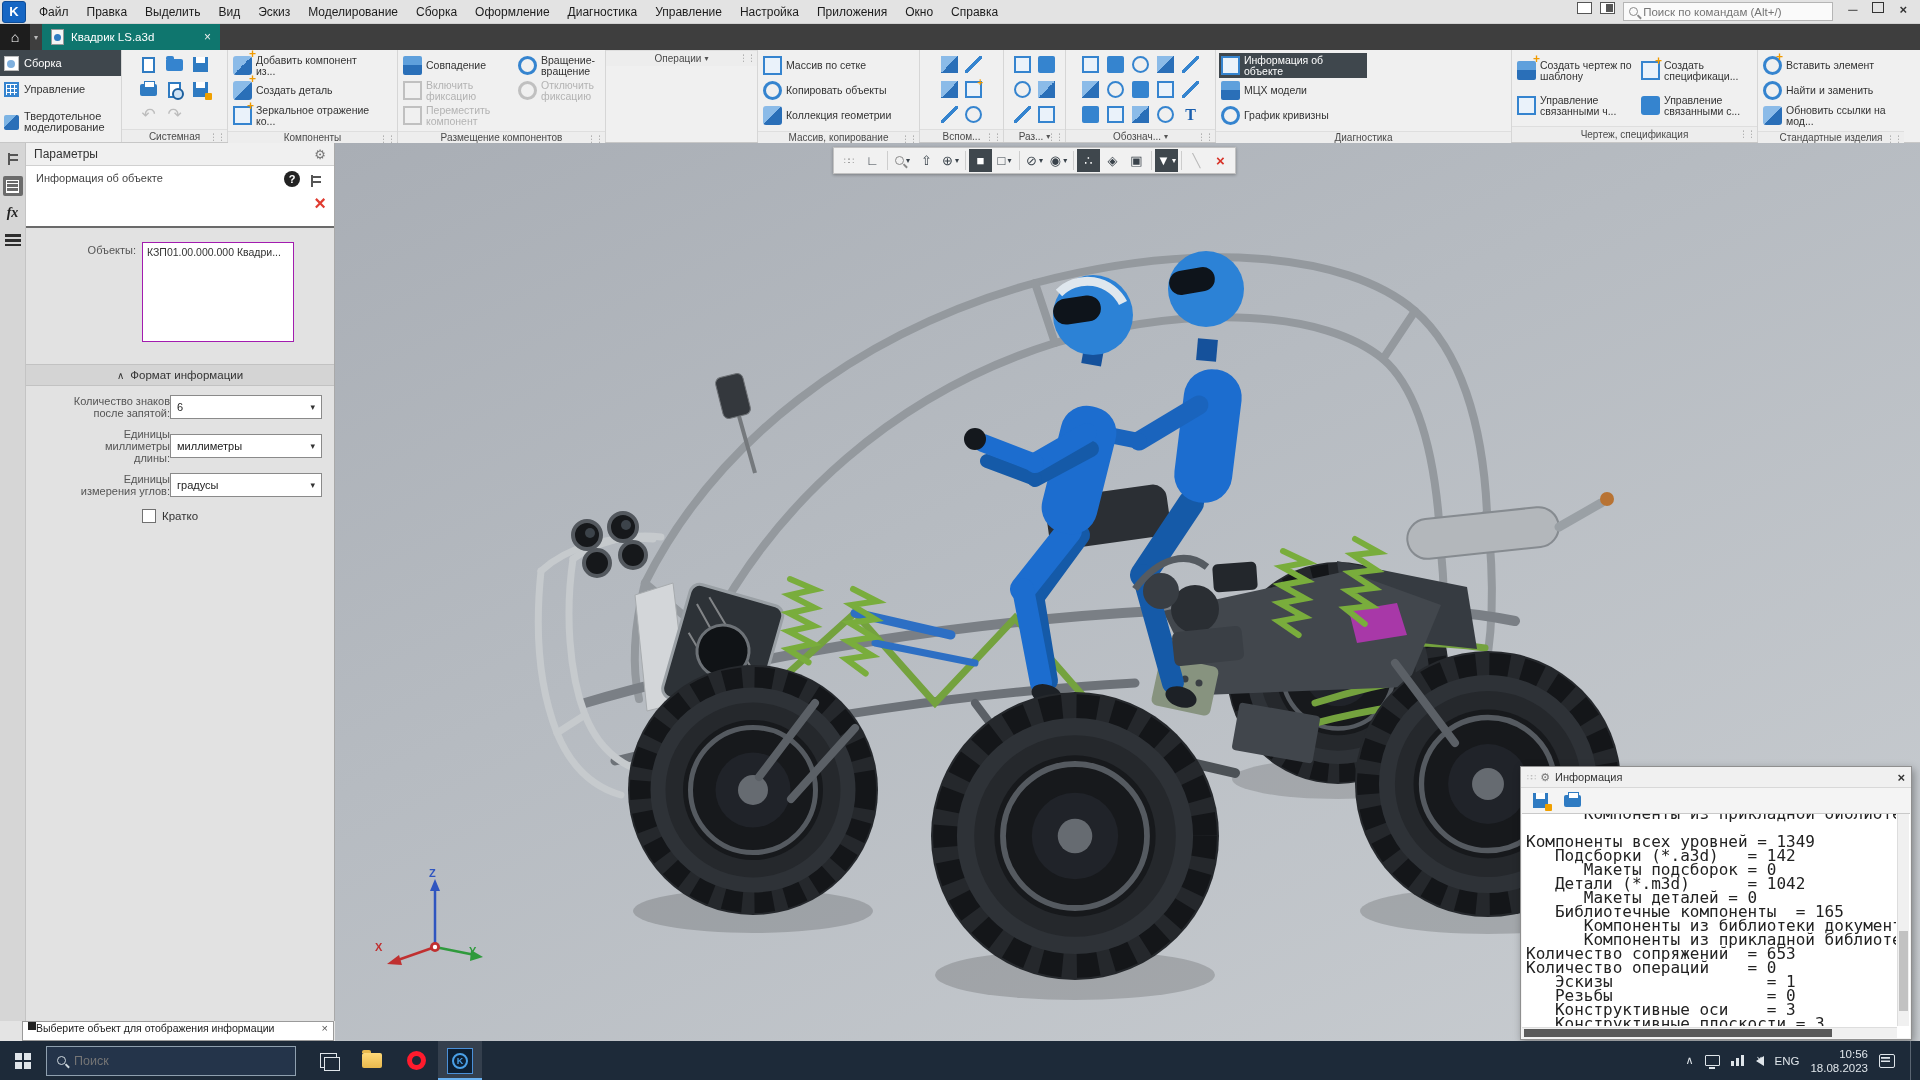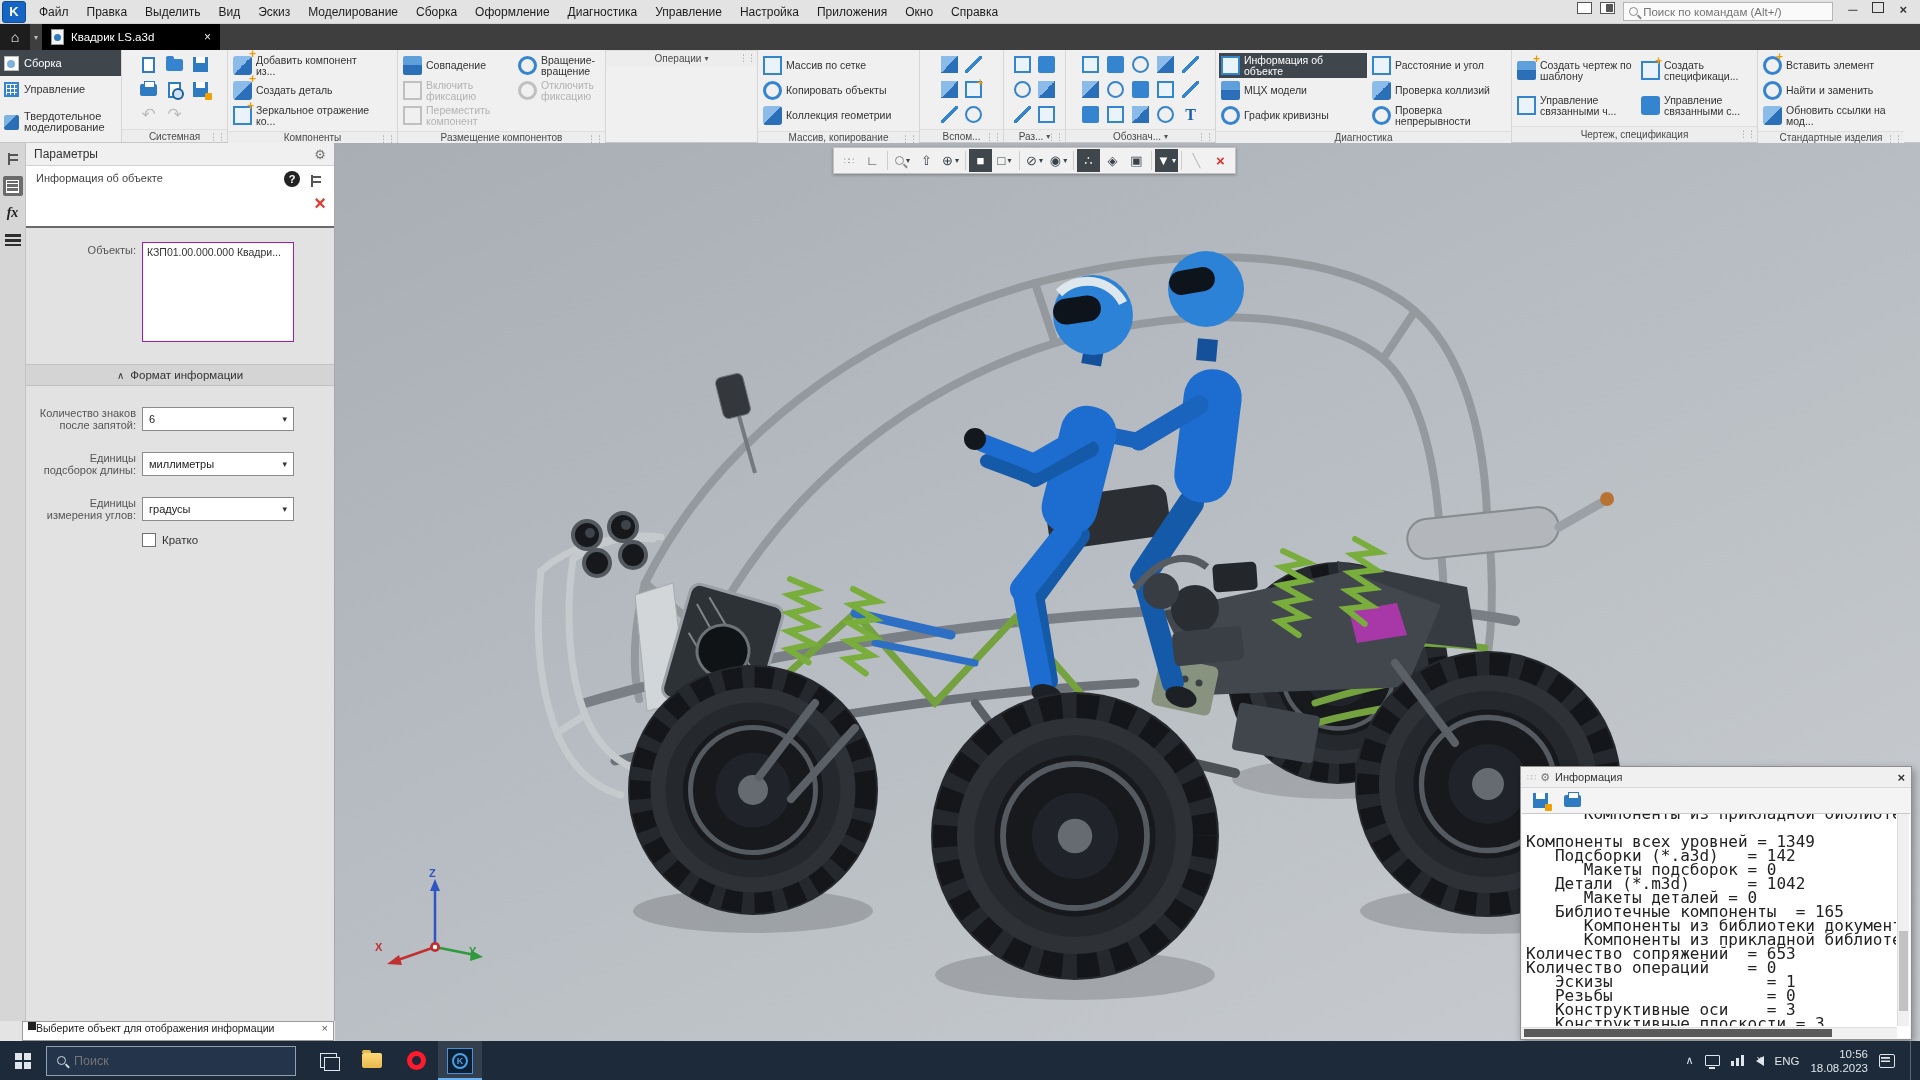--- a/index.html
+++ b/index.html
@@ -15,21 +15,21 @@
   .cmd-search { width:210px; height:19px; background:#fafafa; border:1px solid #b5b5b5; display:flex; align-items:center; padding:0 5px; gap:5px; }
   .cmd-search input { border:none; outline:none; background:transparent; font-size:11.5px; color:#555; width:100%; font-family:"Liberation Sans",sans-serif; }
   .mag { width:9px; height:9px; border:1.5px solid #8a8a8a; border-radius:50%; position:relative; flex:none; }
   .mag::after { content:""; position:absolute; width:5px; height:1.5px; background:#8a8a8a; transform:rotate(45deg); left:7px; top:8px; }
   .wbtn { font-size:13px; color:#333; padding:0 7px; }
 
   
   .tabbar { position:absolute; left:0; top:24px; width:1920px; height:26px; background:#3e3e3e; display:flex; align-items:flex-end; }
   .home-btn { width:30px; height:26px; background:#1d1d1d; color:#fff; display:flex; align-items:center; justify-content:center; font-size:14px; }
   .home-caret { color:#bbb; font-size:8px; padding:0 4px; align-self:center; }
-  .doc-tab { height:26px; min-width:178px; background:#000000; color:#fff; display:flex; align-items:center; gap:7px; padding:0 9px; font-size:11.5px; }
+  .doc-tab { height:26px; min-width:178px; background:#0f766e; color:#fff; display:flex; align-items:center; gap:7px; padding:0 9px; font-size:11.5px; }
   .doc-ic { width:13px; height:16px; background:#f5f5f5; border:1px solid #999; position:relative; flex:none; }
   .doc-ic::after { content:""; position:absolute; left:2px; top:4px; width:7px; height:7px; border-radius:50%; background:#2f7bc2; }
   .tab-close { margin-left:auto; color:#eee; font-size:12px; padding-left:10px; }
 
   
   .ribbon { position:absolute; left:0; top:50px; width:1920px; height:93px; background:#f0f0f0; display:flex; border-bottom:1px solid #c7c7c7; }
   .rtabs { width:122px; flex:none; display:flex; flex-direction:column; background:#f0f0f0; border-right:1px solid #d6d6d6; }
   .rtab { height:26px; display:flex; align-items:center; gap:5px; font-size:11px; color:#333; padding:0 4px; line-height:11px; }
   .rtab.active { background:#3f474d; color:#fff; }
   .ti { width:15px; height:15px; flex:none; position:relative; }
@@ -97,21 +97,21 @@
   .sp-cmdcard { background:#fff; border-bottom:2px solid #6a6a6a; padding:6px 10px 4px; position:relative; height:62px; }
   .sp-cmdtitle { font-size:11px; color:#444; }
   .sp-help { position:absolute; right:34px; top:5px; width:16px; height:16px; background:#222; color:#fff; border-radius:50%; font-size:11px; font-weight:bold; display:flex; align-items:center; justify-content:center; }
   .sp-treebtn { position:absolute; right:8px; top:5px; }
   .sp-close { position:absolute; right:8px; top:28px; color:#e03c31; font-size:20px; font-weight:bold; line-height:18px; }
   .sp-objrow { display:flex; margin-top:14px; padding:0 12px; gap:6px; }
   .sp-objlabel { width:98px; text-align:right; font-size:11px; color:#555; padding-top:2px; }
   .sp-listbox { width:152px; height:100px; background:#fff; border:1px solid #a21caf; font-size:10.5px; color:#333; padding:3px 4px; }
   .sp-section { margin-top:22px; height:22px; background:#d4d4d4; border-top:1px solid #c2c2c2; border-bottom:1px solid #c2c2c2; display:flex; align-items:center; justify-content:center; gap:6px; font-size:11.5px; color:#333; }
   .sp-chevron { font-size:10px; color:#333; }
-  .sp-field { display:flex; margin-top:21px; padding:0 12px; gap:6px; align-items:center; }
+  .sp-field { display:flex; margin-top:9px; padding:0 12px; align-items:center;justify-content:flex-end; }
   .sp-flabel { width:98px; text-align:right; font-size:11px; color:#555; line-height:12px; }
   .sp-combo { width:152px; height:24px; background:#fff; border:1px solid #8a8a8a; display:flex; align-items:center; padding:0 6px; font-size:11px; color:#222; }
   .sp-combo .caret { margin-left:auto; font-size:9px; color:#333; }
   .sp-checkrow { display:flex; align-items:center; gap:6px; margin:12px 0 0 116px; }
   .sp-checkbox { width:14px; height:14px; background:#fff; border:1px solid #707070; }
   .sp-checklabel { font-size:11.5px; color:#333; }
 
   .hintbox { position:absolute; left:22px; top:1021px; width:312px; height:20px; background:#fff; border:1px solid #9a9a9a; display:flex; padding:0 5px; z-index:5; }
   .hint-ic { width:8px; height:8px; background:#222; flex:none; }
   .hint-text { font-size:10.5px; color:#222; white-space:nowrap; overflow:hidden; }
@@ -438,34 +438,20 @@
           </div>
         <div class="rbtn">
             <span class="ric v-fold"></span>
             <span class="rlbl">МЦХ модели</span>
           </div>
         <div class="rbtn">
             <span class="ric v-ring"></span>
             <span class="rlbl">График кривизны</span>
           </div>
       </div>
-      <div class="rg-col" style="width:136px;">
-        <div class="rbtn">
-            <span class="ric v-wire"></span>
-            <span class="rlbl">Расстояние и угол</span>
-          </div>
-        <div class="rbtn">
-            <span class="ric v-half"></span>
-            <span class="rlbl">Проверка коллизий</span>
-          </div>
-        <div class="rbtn">
-            <span class="ric v-ring"></span>
-            <span class="rlbl">Проверка непрерывности</span>
-          </div>
-      </div>
     </div>
     <div class="rg-label">
         <span>Диагностика</span>
       </div>
   </div>
 
   <div class="rgroup" style="width:246px;">
     <div class="rg-body">
       <div class="rg-col" style="width:122px; justify-content:space-around;">
         <div class="rbtn" style="height:34px;align-items:center;">
@@ -555,21 +541,21 @@
     <span>Формат информации</span>
   </div>
   <div class="sp-field">
     <div class="sp-flabel">Количество знаков после запятой:</div>
     <div class="sp-combo">
         <span>6</span>
         <span class="caret">▾</span>
       </div>
   </div>
   <div class="sp-field">
-    <div class="sp-flabel">Единицы подсборок длины:</div>
+    <div class="sp-flabel">Единицы миллиметры длины:</div>
     <div class="sp-combo">
         <span>миллиметры</span>
         <span class="caret">▾</span>
       </div>
   </div>
   <div class="sp-field">
     <div class="sp-flabel">Единицы измерения углов:</div>
     <div class="sp-combo">
         <span>градусы</span>
         <span class="caret">▾</span>

